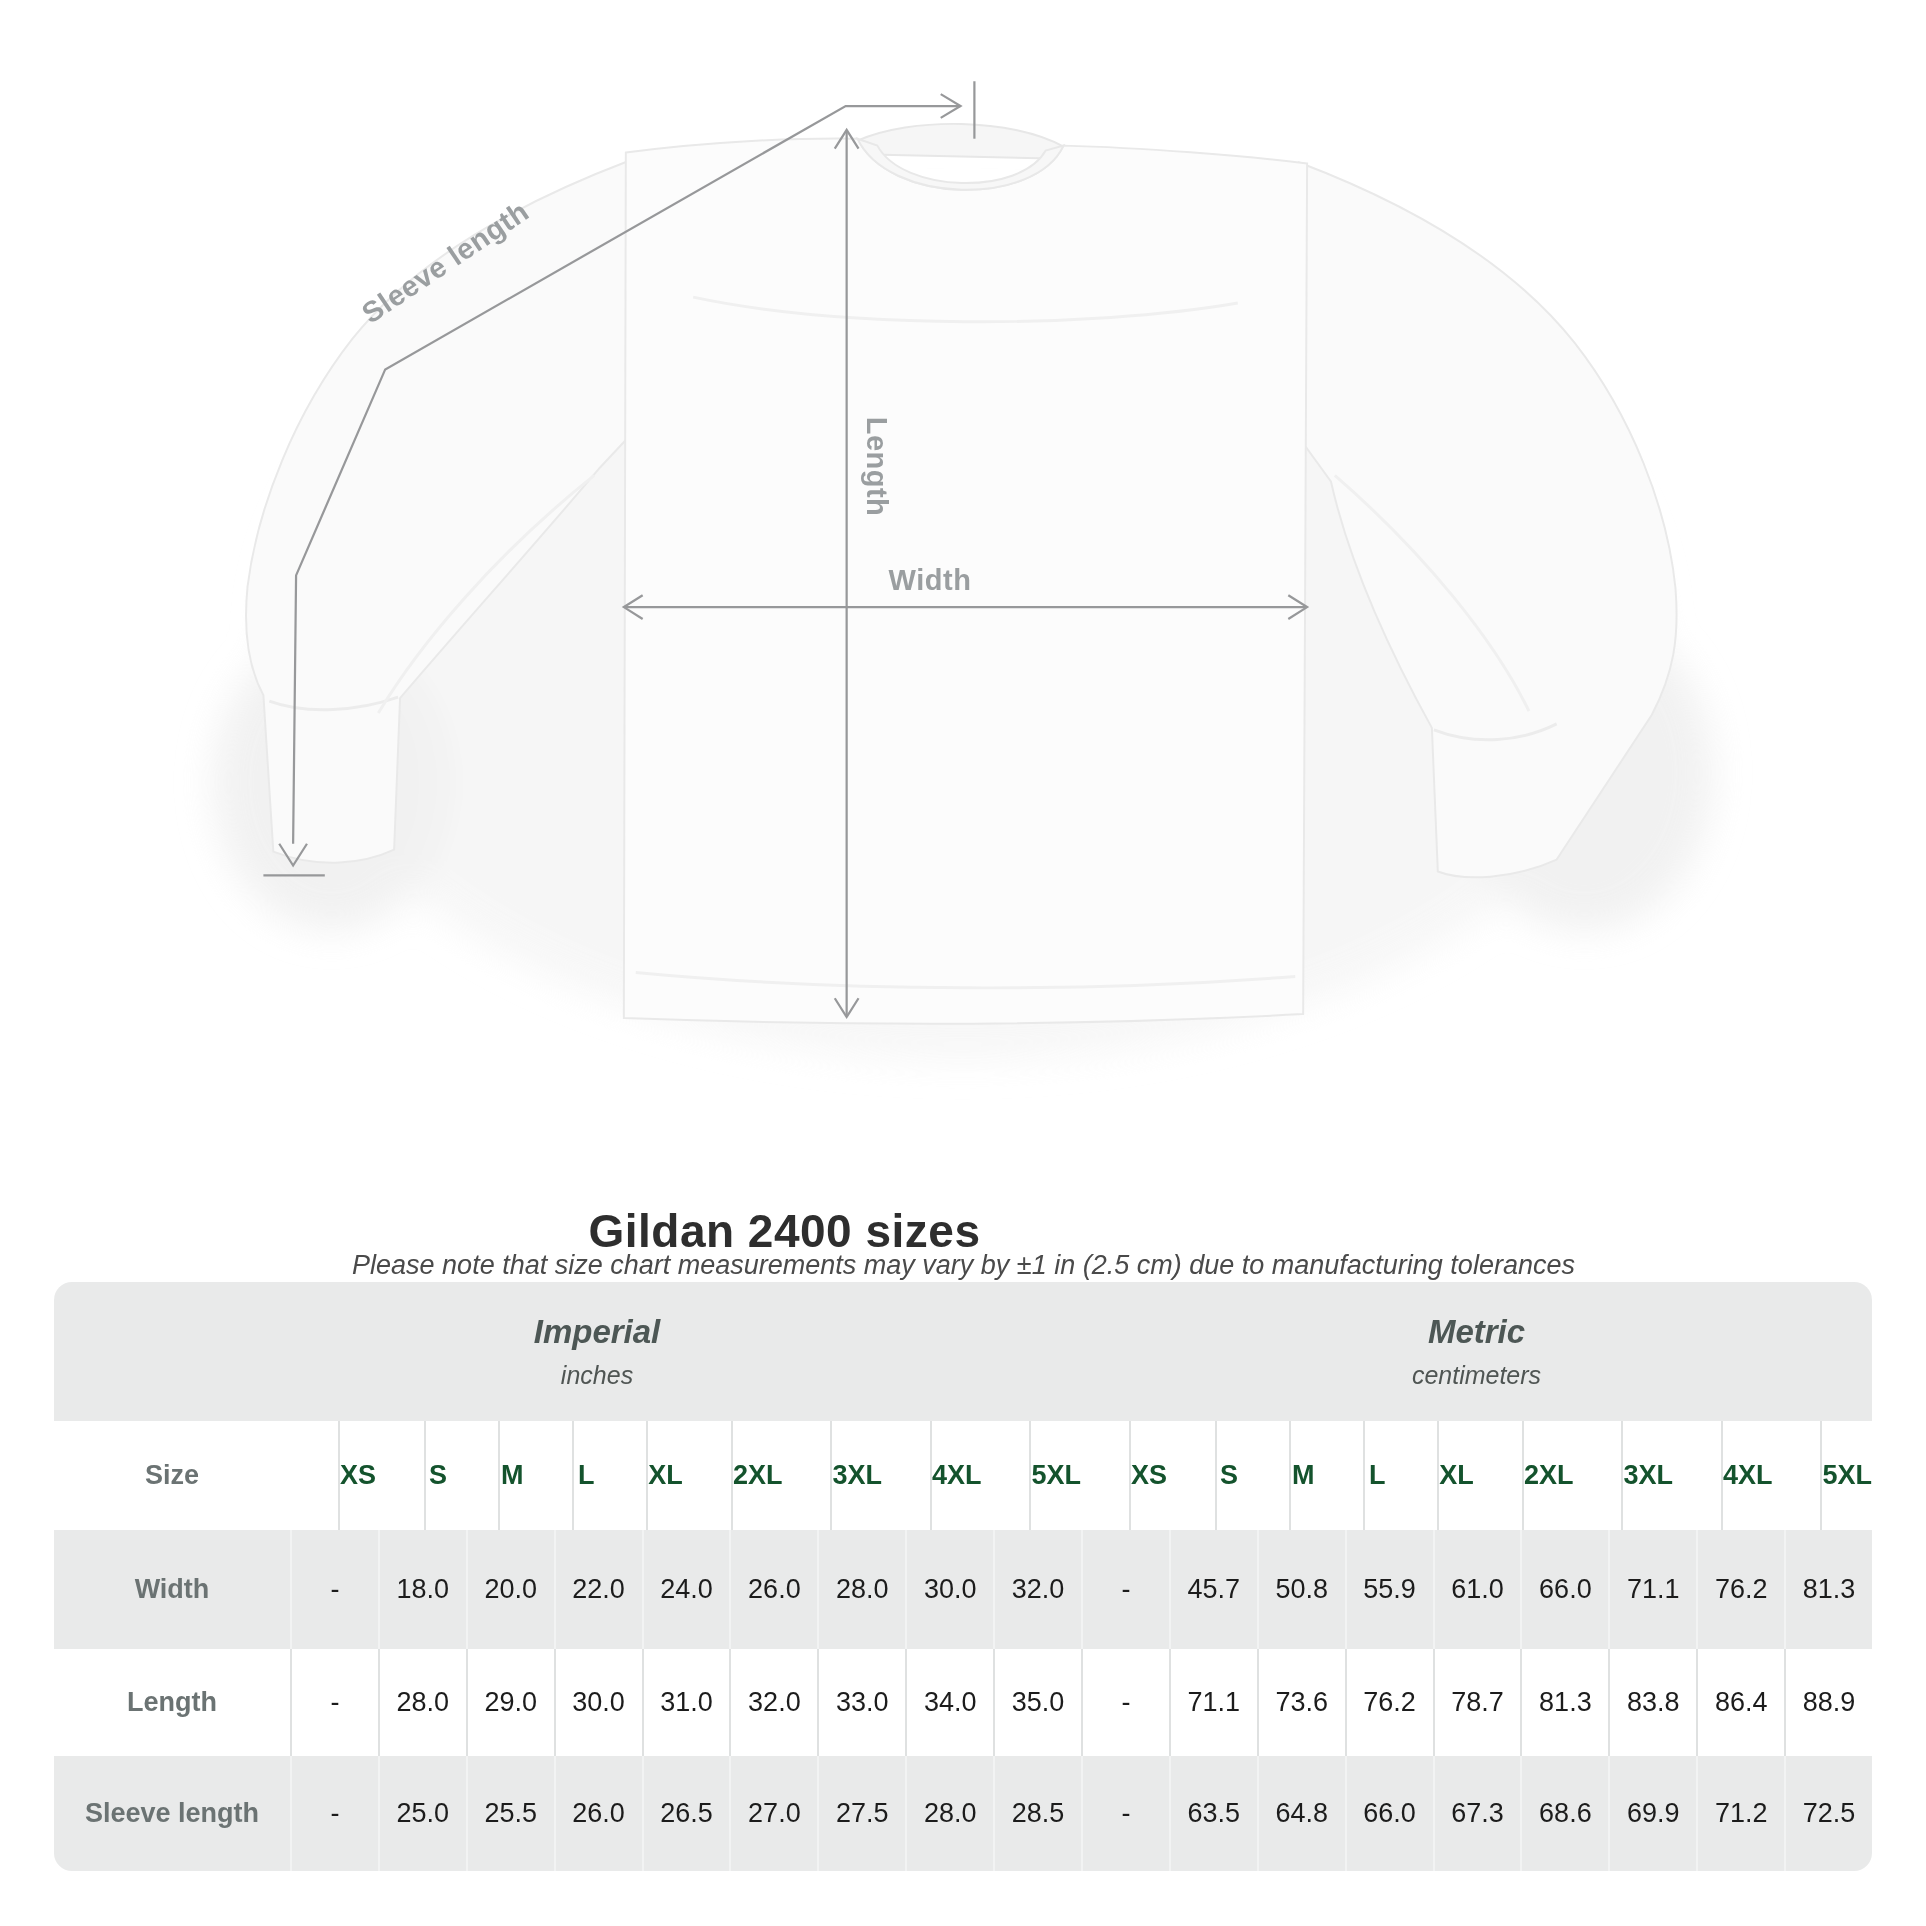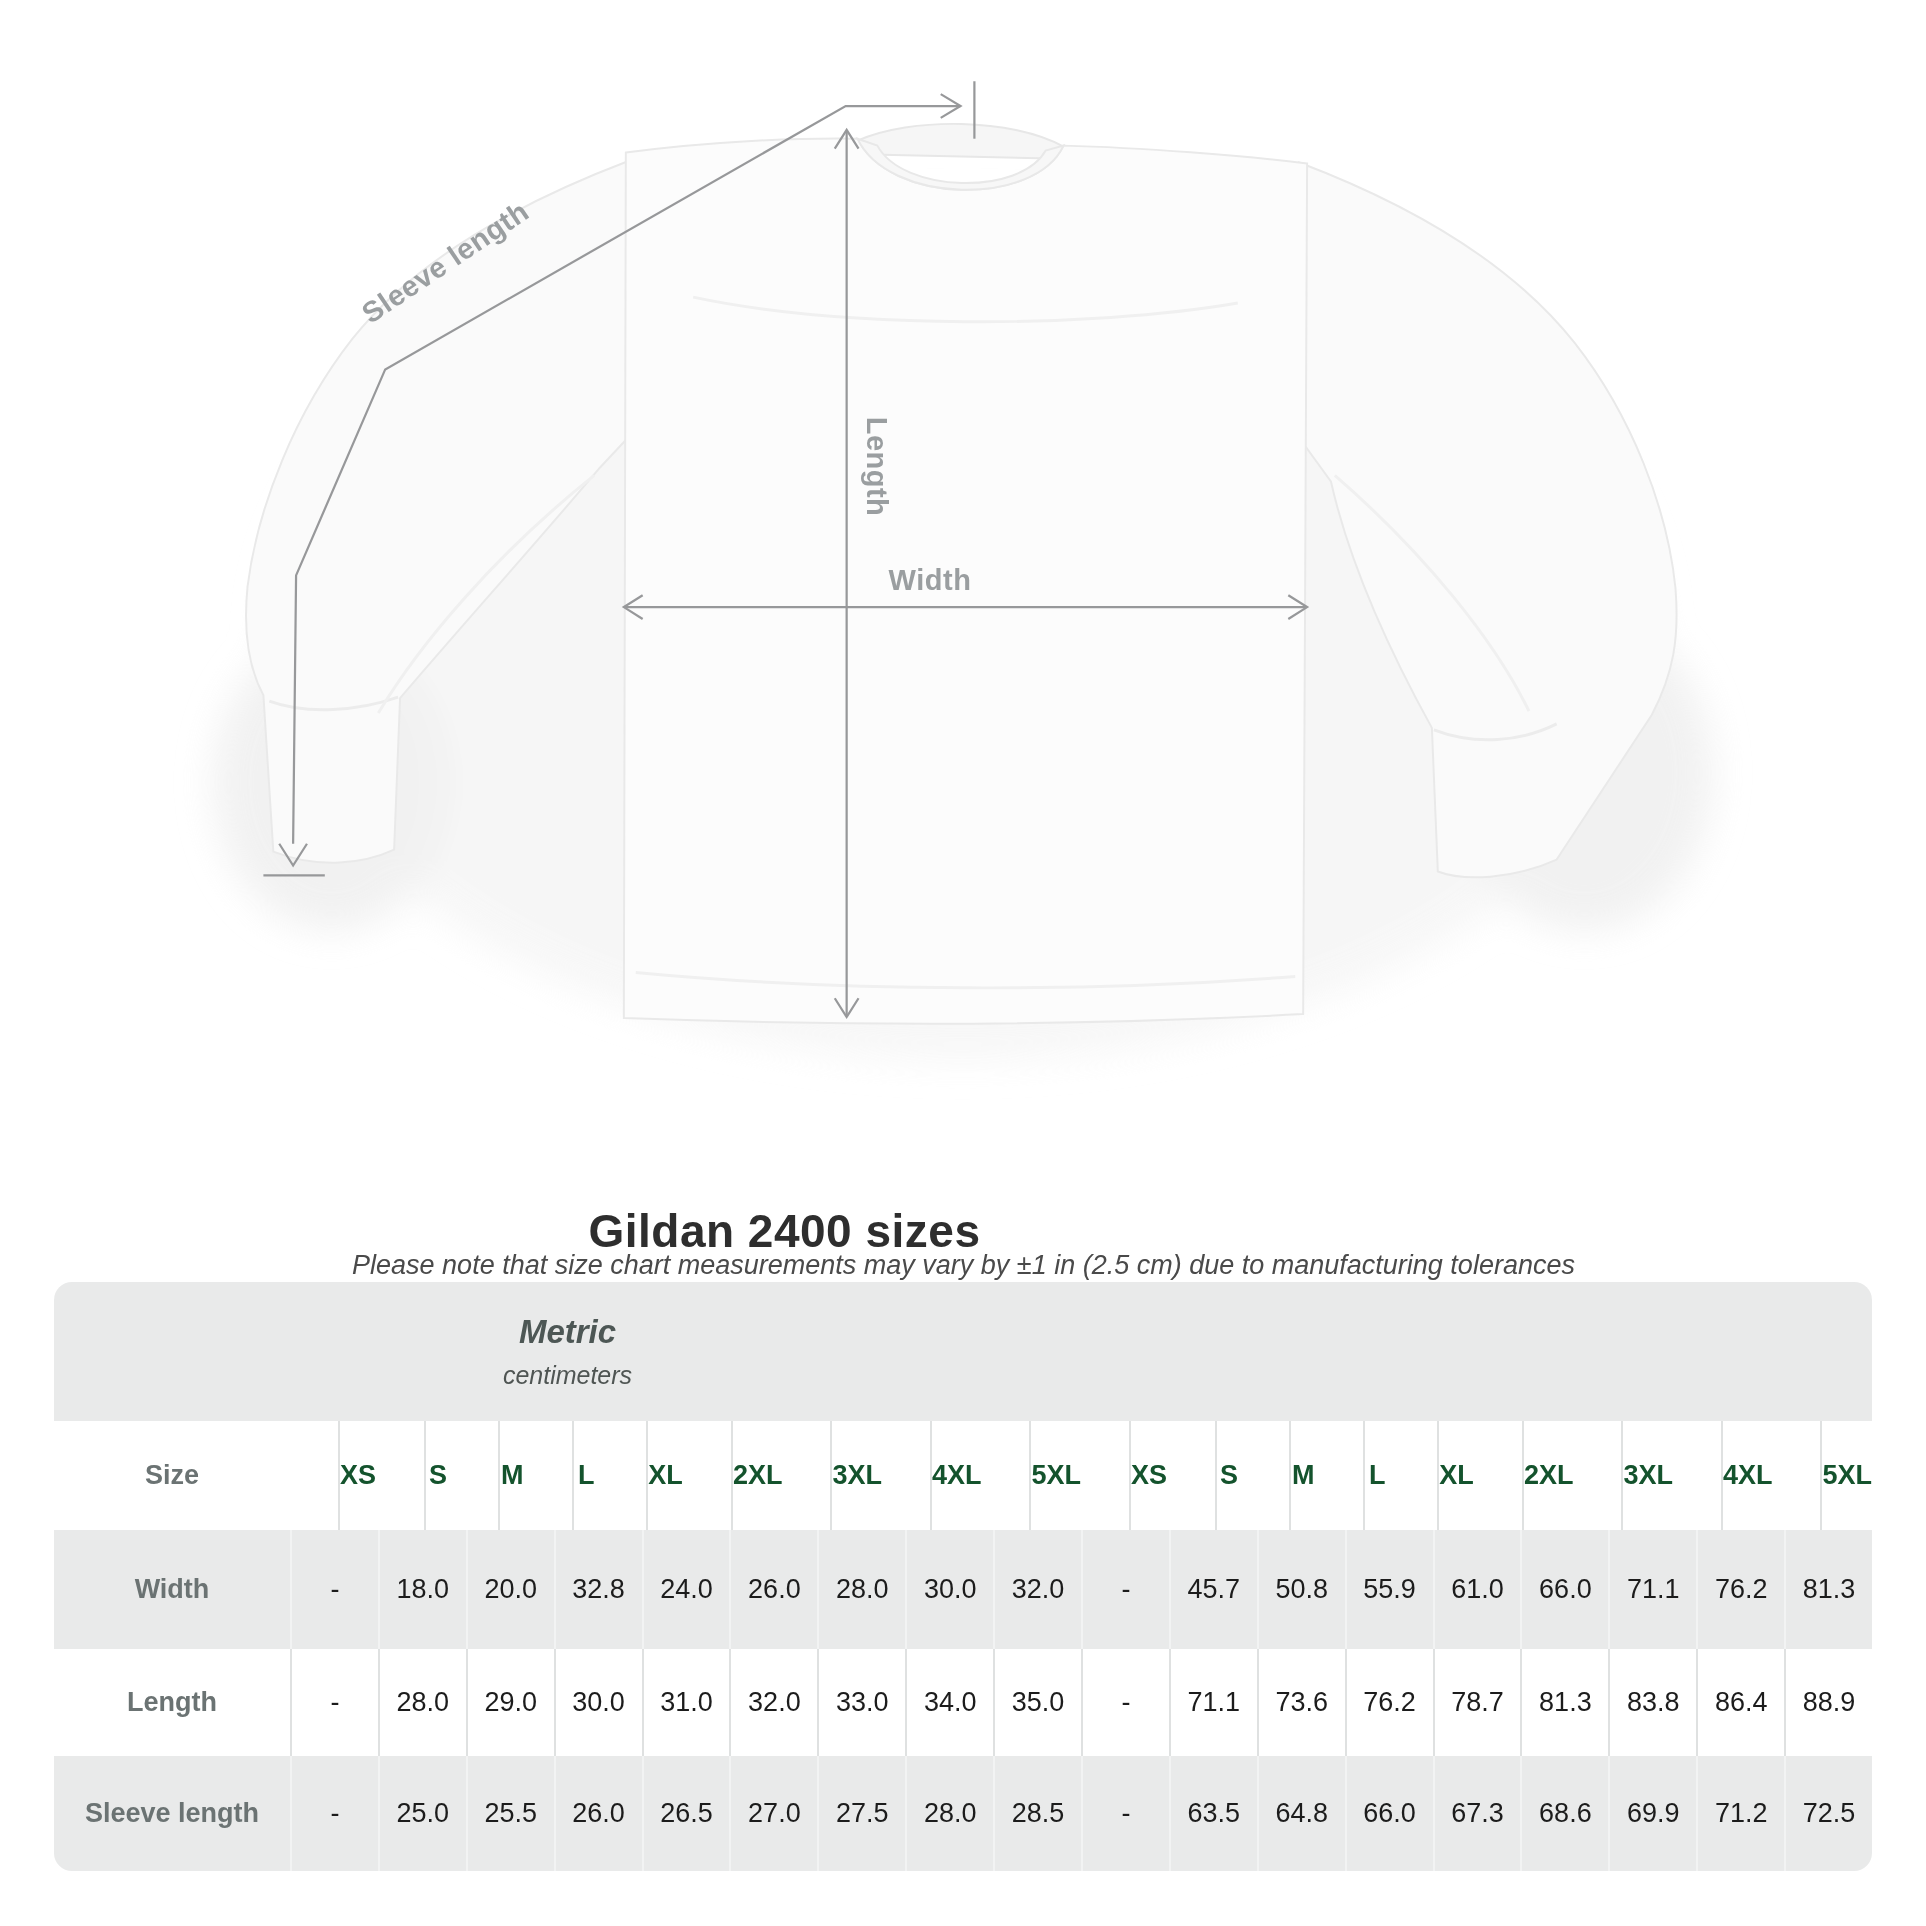--- a/index.html
+++ b/index.html
@@ -153,20 +153,24 @@
     <div class="mlabel sleeve">Sleeve length</div>
     <div class="mlabel len">Length</div>
     <div class="mlabel wid">Width</div>
   </div>
 
   <div class="title">Gildan 2400 sizes</div>
   <div class="subtitle">Please note that size chart measurements may vary by ±1 in (2.5 cm) due to manufacturing tolerances</div>
 
   <div class="size-table">
     <div class="unit-band">
+      <div class="unit-group imperial">
+        <div class="unit-label">Imperial</div>
+        <div class="unit-sub">inches</div>
+      </div>
       <div class="unit-group metric">
         <div class="unit-label">Metric</div>
         <div class="unit-sub">centimeters</div>
       </div>
     </div>
     <div class="trow header-row" id="header-row">
         <div class="cell label-cell">Size</div>
         <div class="cell head-cell">XS</div>
         <div class="cell head-cell">S</div>
         <div class="cell head-cell">M</div>
@@ -185,21 +189,21 @@
         <div class="cell head-cell">3XL</div>
         <div class="cell head-cell">4XL</div>
         <div class="cell head-cell">5XL</div>
       </div>
     <div id="data-rows">
         <div class="trow data-row row-gray">
           <div class="cell label-cell">Width</div>
           <div class="cell value-cell">-</div>
           <div class="cell value-cell">18.0</div>
           <div class="cell value-cell">20.0</div>
-          <div class="cell value-cell">32.8</div>
+          <div class="cell value-cell">22.0</div>
           <div class="cell value-cell">24.0</div>
           <div class="cell value-cell">26.0</div>
           <div class="cell value-cell">28.0</div>
           <div class="cell value-cell">30.0</div>
           <div class="cell value-cell">32.0</div>
           <div class="cell value-cell">-</div>
           <div class="cell value-cell">45.7</div>
           <div class="cell value-cell">50.8</div>
           <div class="cell value-cell">55.9</div>
           <div class="cell value-cell">61.0</div>

